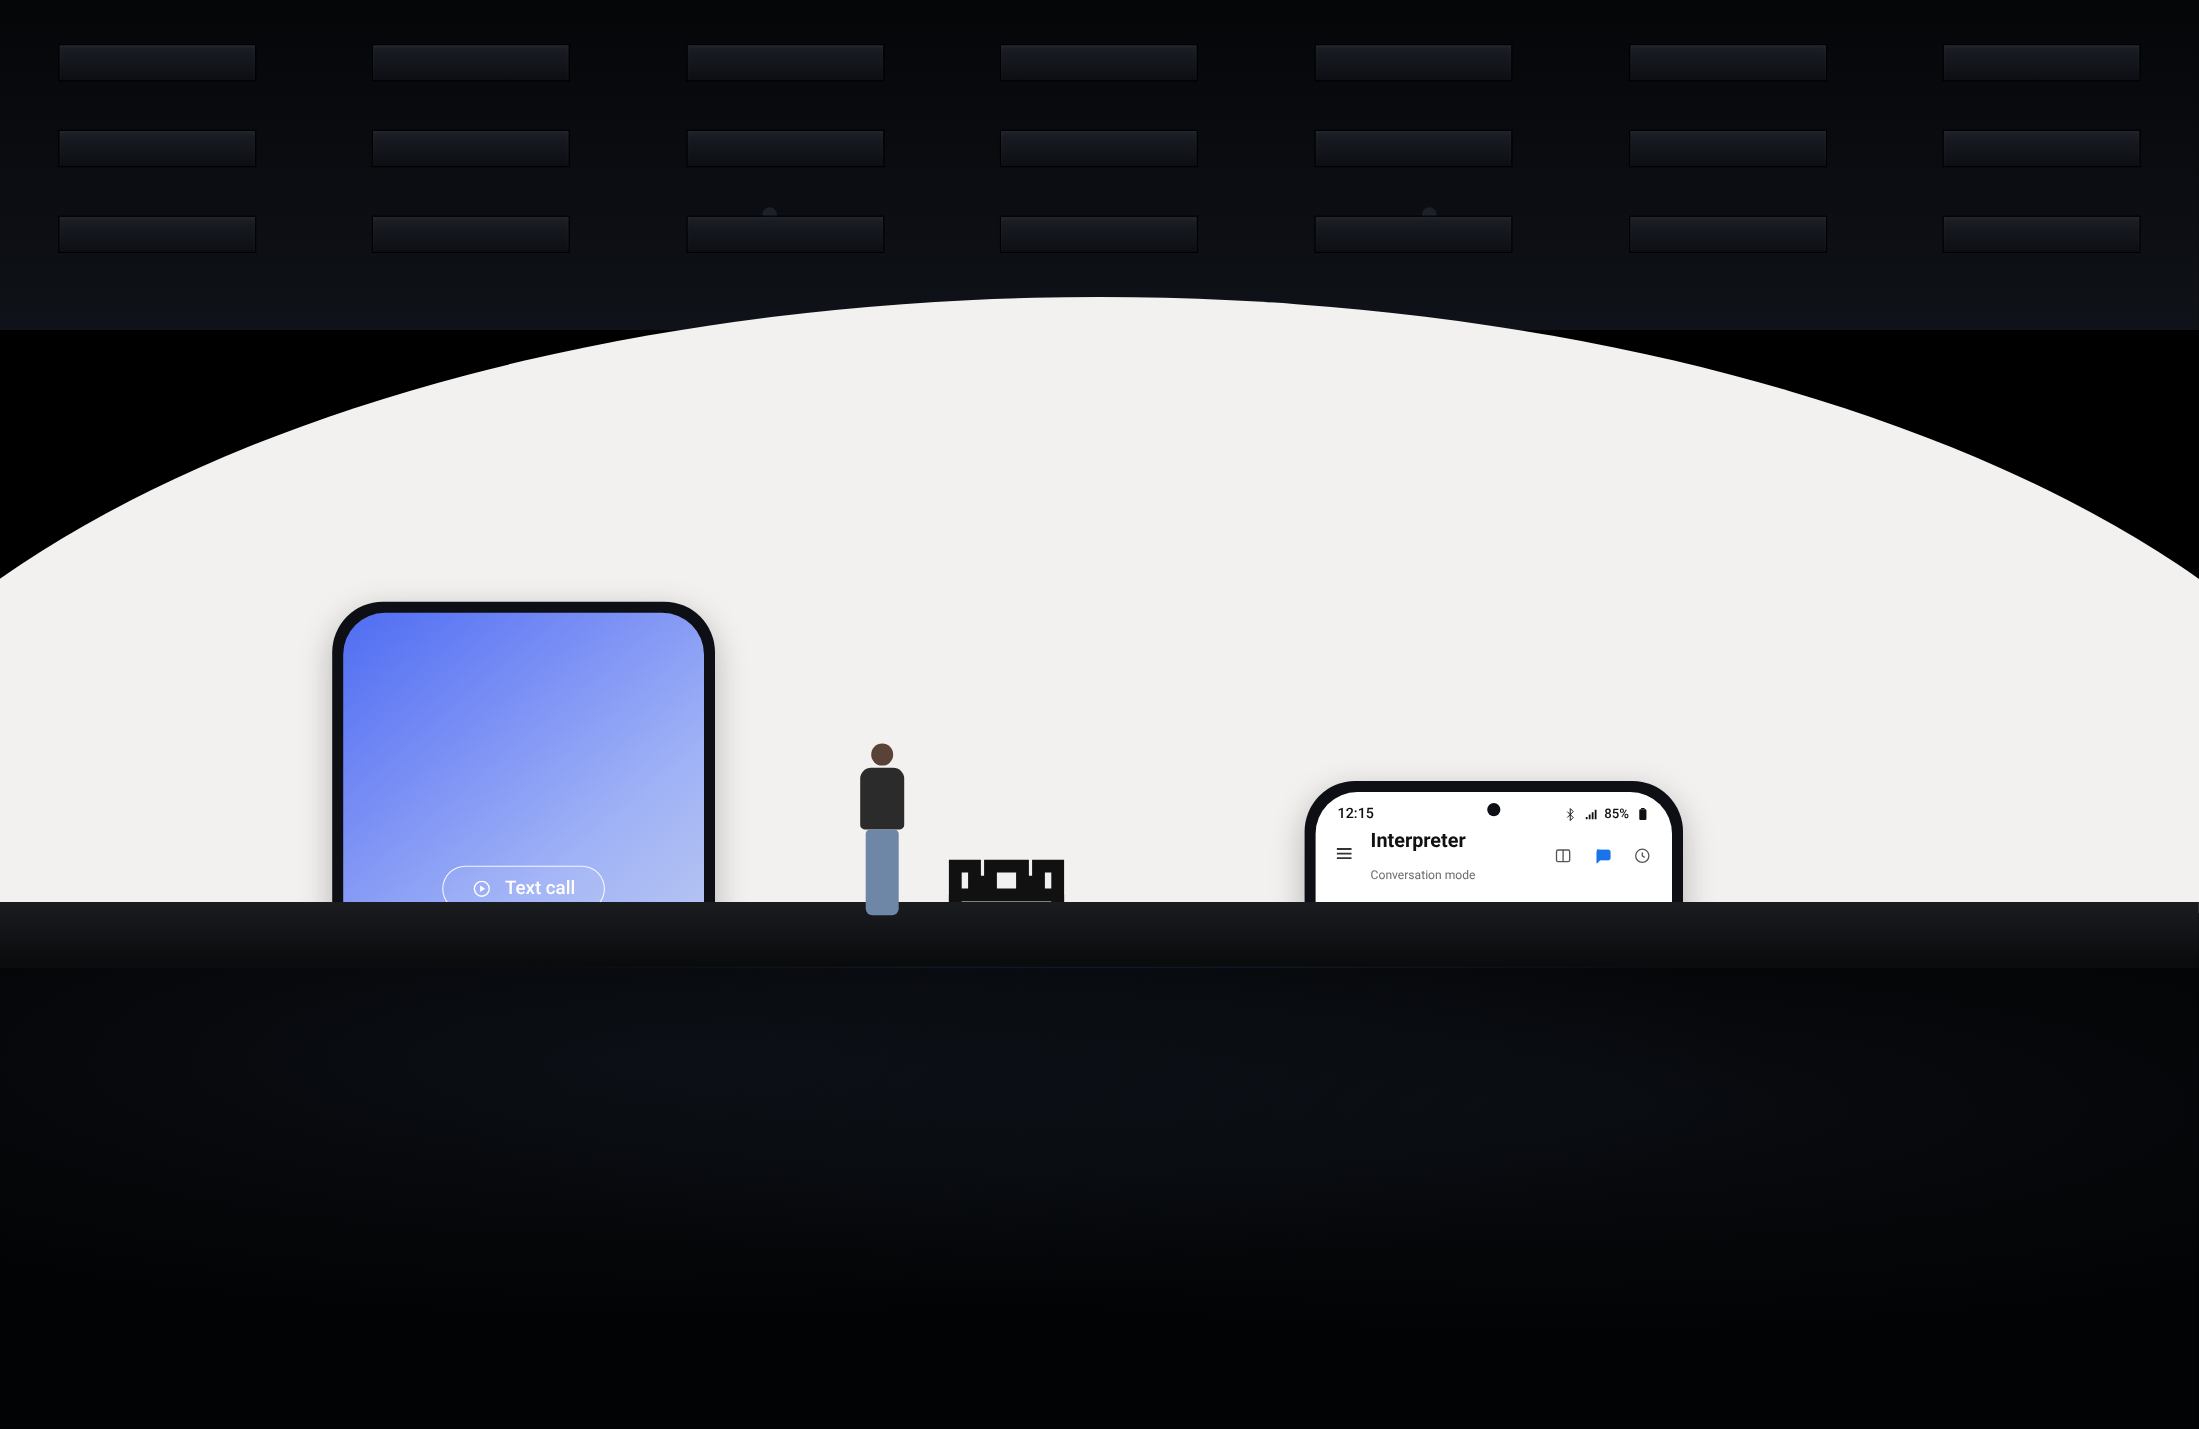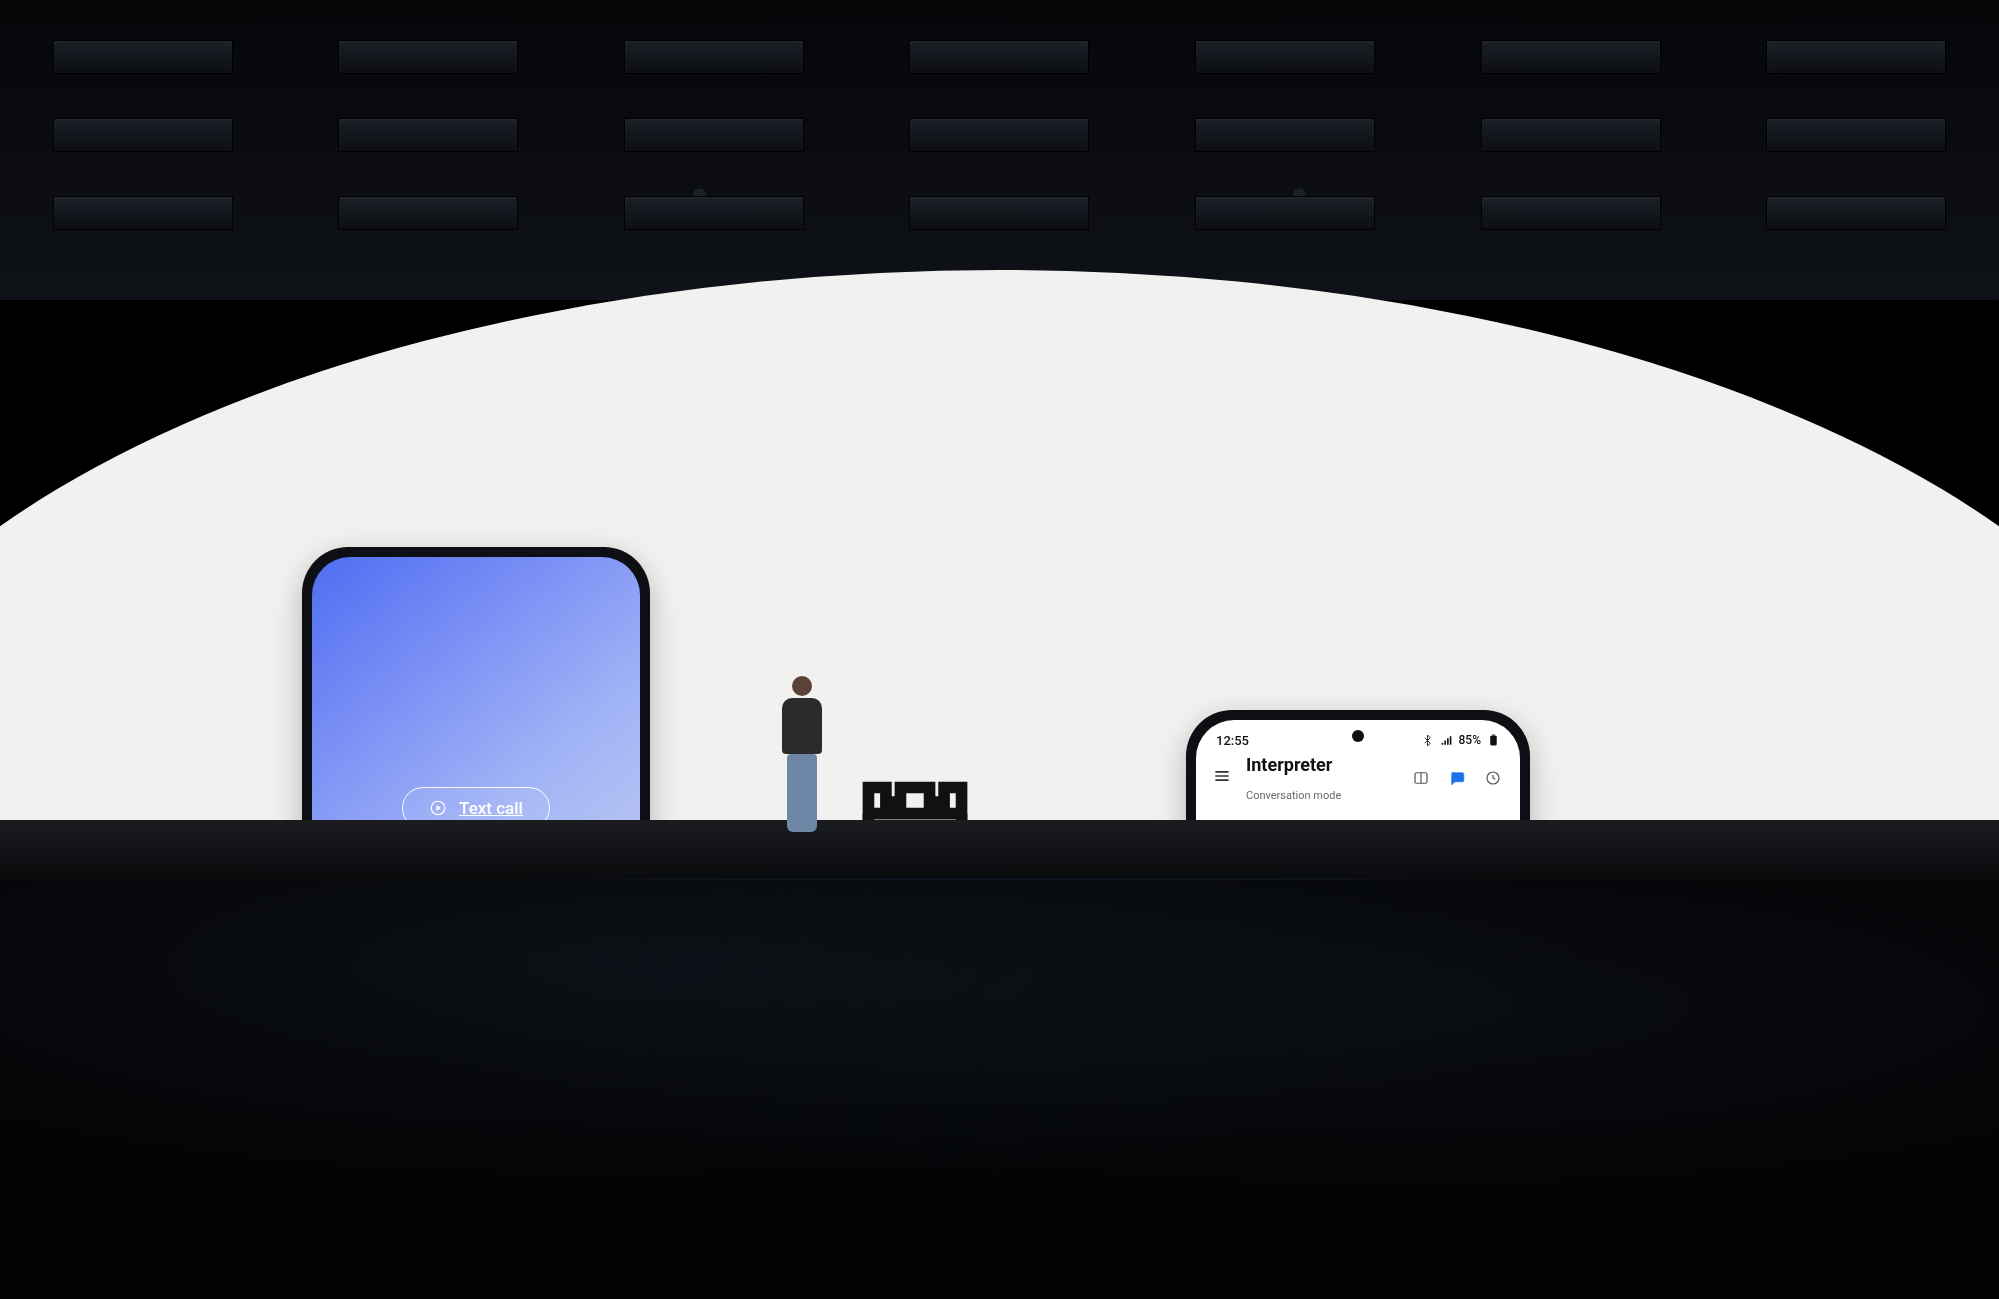--- a/index.html
+++ b/index.html
@@ -115,21 +115,20 @@
     display:flex; flex-direction:column; align-items:center; gap:18px;
   }
   .chip {
     display:flex; align-items:center; gap:12px;
     padding: 10px 26px;
     border: 1.5px solid rgba(255,255,255,.9);
     color:#fff; font-size: 17px; font-weight: 500;
     border-radius: 999px;
     background: rgba(255,255,255,.06);
     white-space: nowrap;
-    text-decoration: underline;
   }
   .chip .ic { width:18px; height:18px; display:inline-flex; align-items:center; justify-content:center; }
   .chip .ic svg { width:18px; height:18px; stroke:#fff; fill:none; stroke-width:1.6; }
 
   
   .knox {
     position:absolute;
     left: 840px; top: 500px;
     width: 150px; height: 160px;
   }
@@ -253,21 +252,21 @@
           <path d="M26 60 L74 76"></path>
         </g>
       </svg>
     </div>
 
     <div class="phone phone-right">
       <div class="inner">
         <div class="punch"></div>
 
         <div class="statusbar">
-          <span>12:55</span>
+          <span>12:15</span>
           <div class="right">
             <svg viewBox="0 0 24 24">
                 <path d="M7 7l10 10-5 5V2l5 5L7 17" fill="none" stroke="#111" stroke-width="1.6"></path>
               </svg>
             <svg viewBox="0 0 24 24">
                 <path d="M3 20h3v-4H3zM8 20h3v-8H8zM13 20h3V8h-3zM18 20h3V4h-3z" fill="#111"></path>
               </svg>
             <span>85%</span>
             <svg viewBox="0 0 24 24">
                 <rect x="6" y="3" width="12" height="18" rx="2" fill="#111"></rect>

